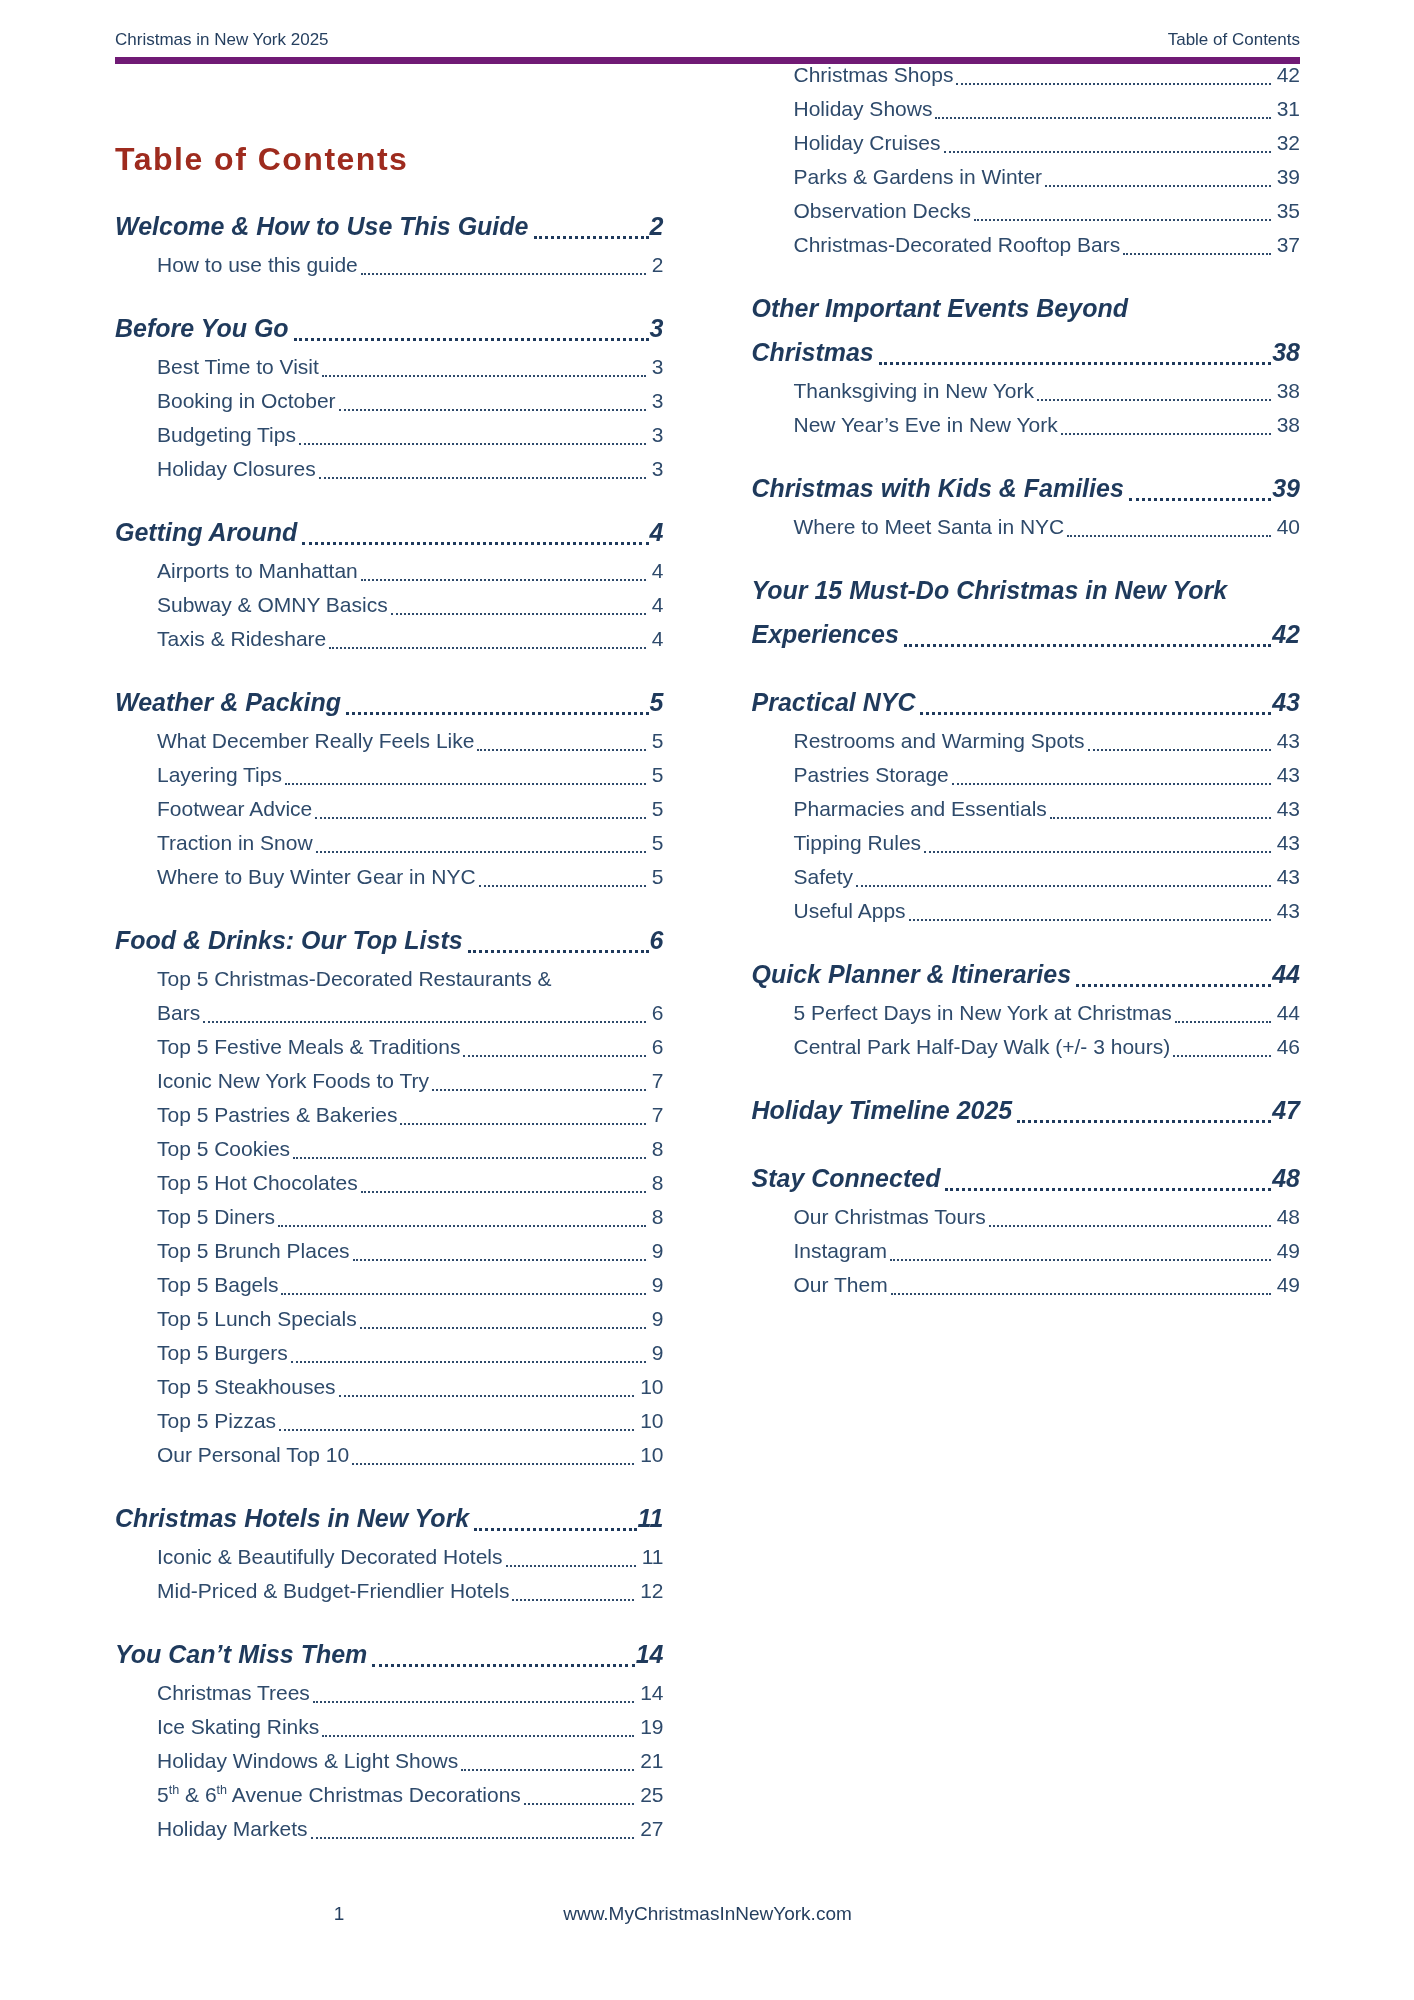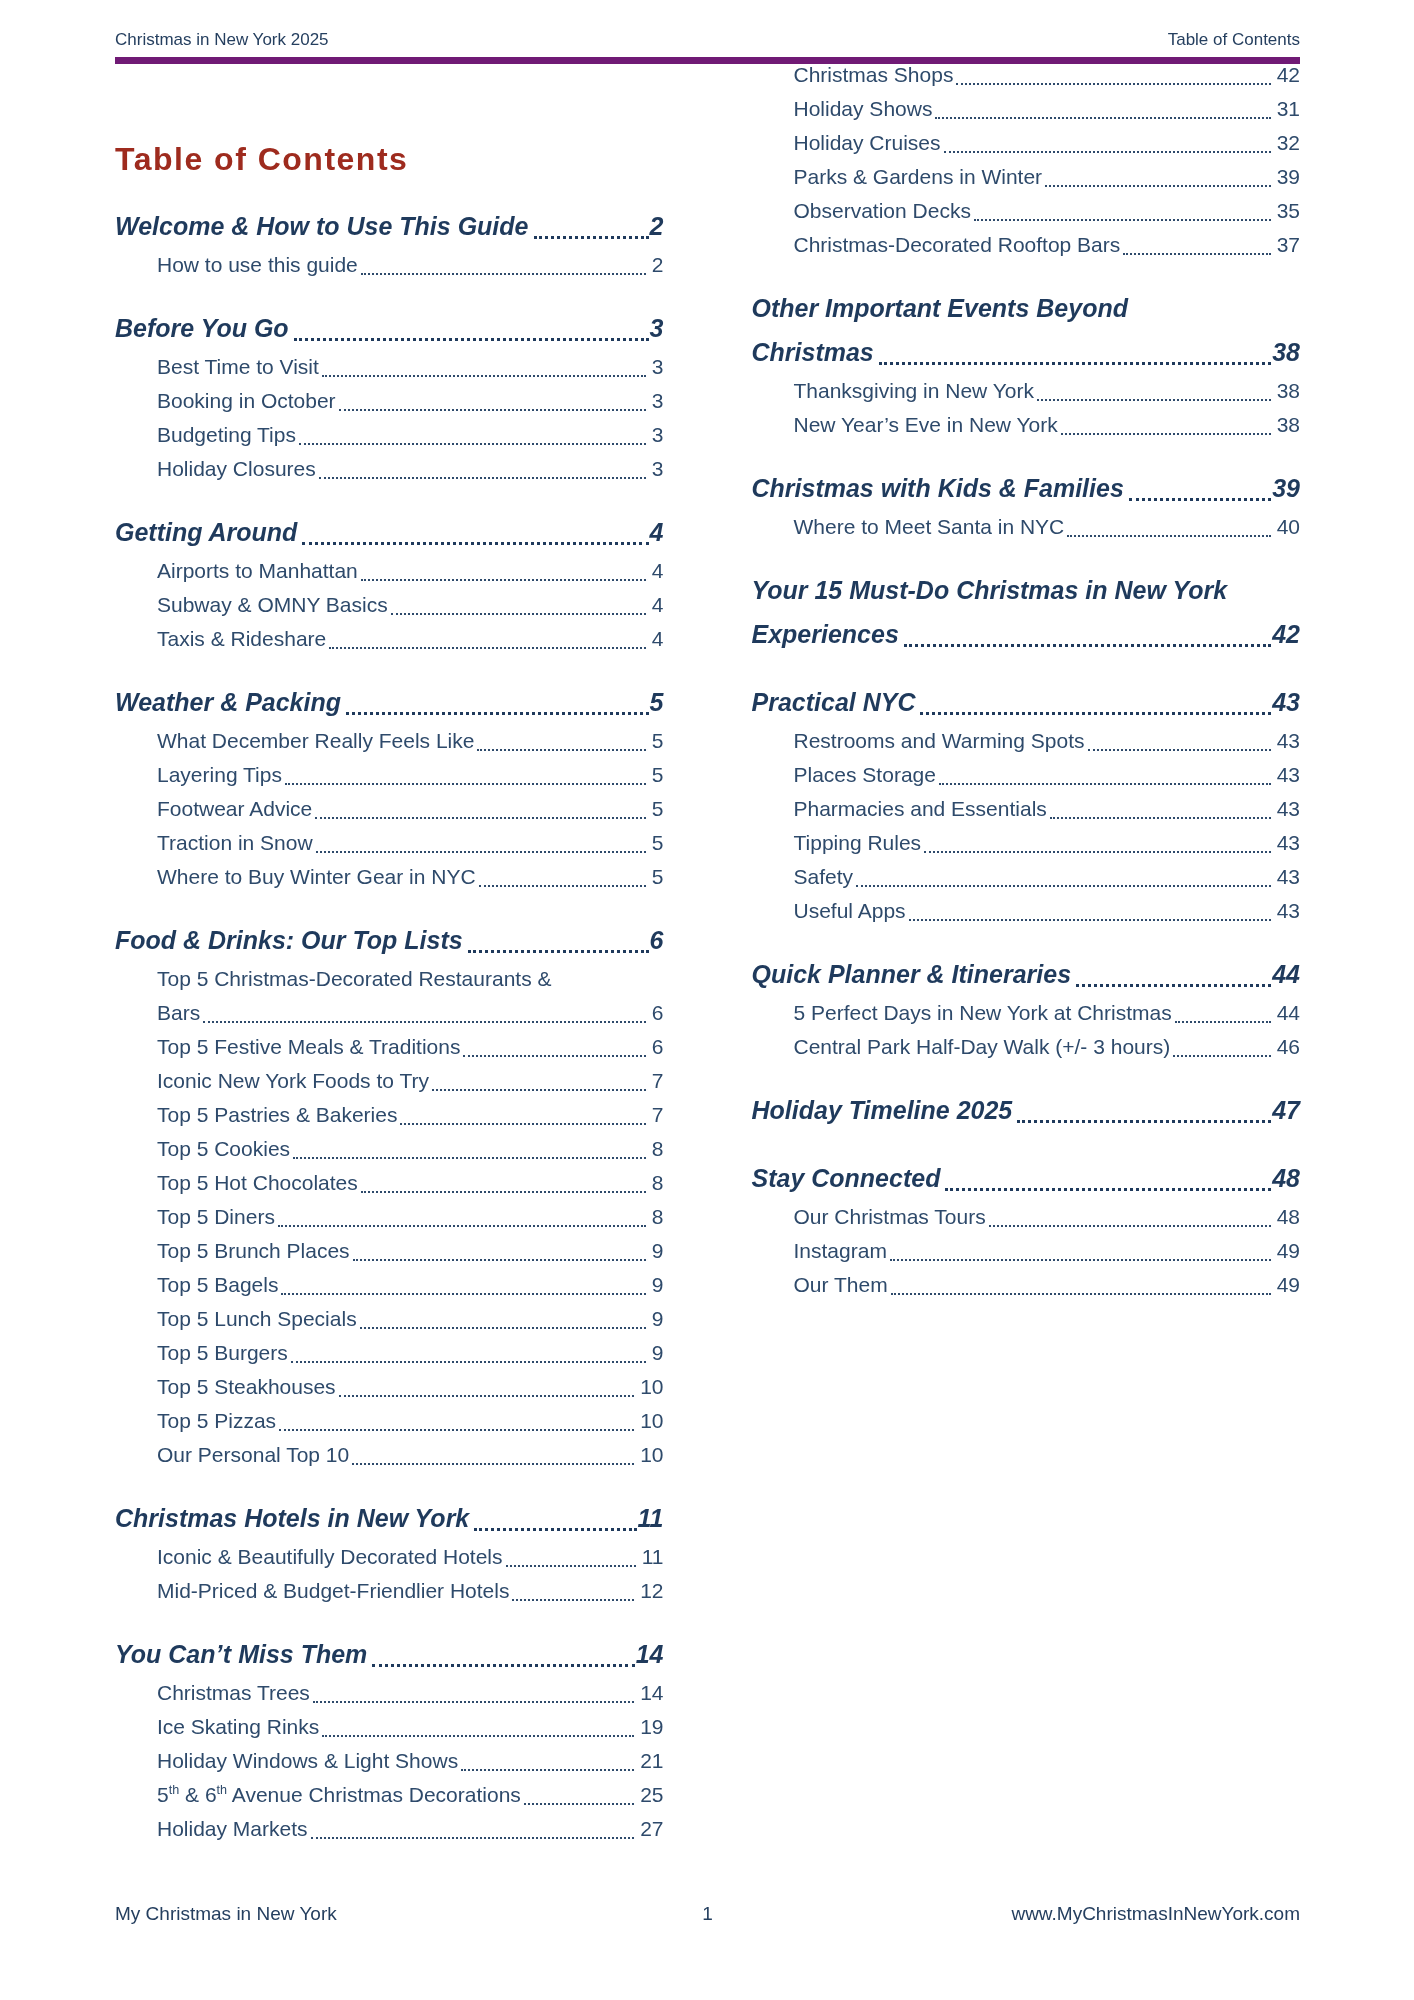--- a/index.html
+++ b/index.html
@@ -384,21 +384,21 @@
             <span class="label">Practical NYC </span>
             <span class="dots"></span>
             <span class="page-num">43</span>
           </div>
           <div class="row item">
             <span class="label">Restrooms and Warming Spots </span>
             <span class="dots"></span>
             <span class="page-num">43</span>
           </div>
           <div class="row item">
-            <span class="label">Places Storage </span>
+            <span class="label">Pastries Storage </span>
             <span class="dots"></span>
             <span class="page-num">43</span>
           </div>
           <div class="row item">
             <span class="label">Pharmacies and Essentials </span>
             <span class="dots"></span>
             <span class="page-num">43</span>
           </div>
           <div class="row item">
             <span class="label">Tipping Rules </span>
@@ -459,18 +459,17 @@
           <div class="row item">
             <span class="label">Our Them</span>
             <span class="dots"></span>
             <span class="page-num">49</span>
           </div>
         </div>
       </div>
   </div>
 
   <div class="ftr">
-    <span class="f-left">My Christmas in New York</span>
     <span class="f-center">1</span>
     <span class="f-right">www.MyChristmasInNewYork.com</span>
   </div>
 
 </div>
 
 </body></html>

